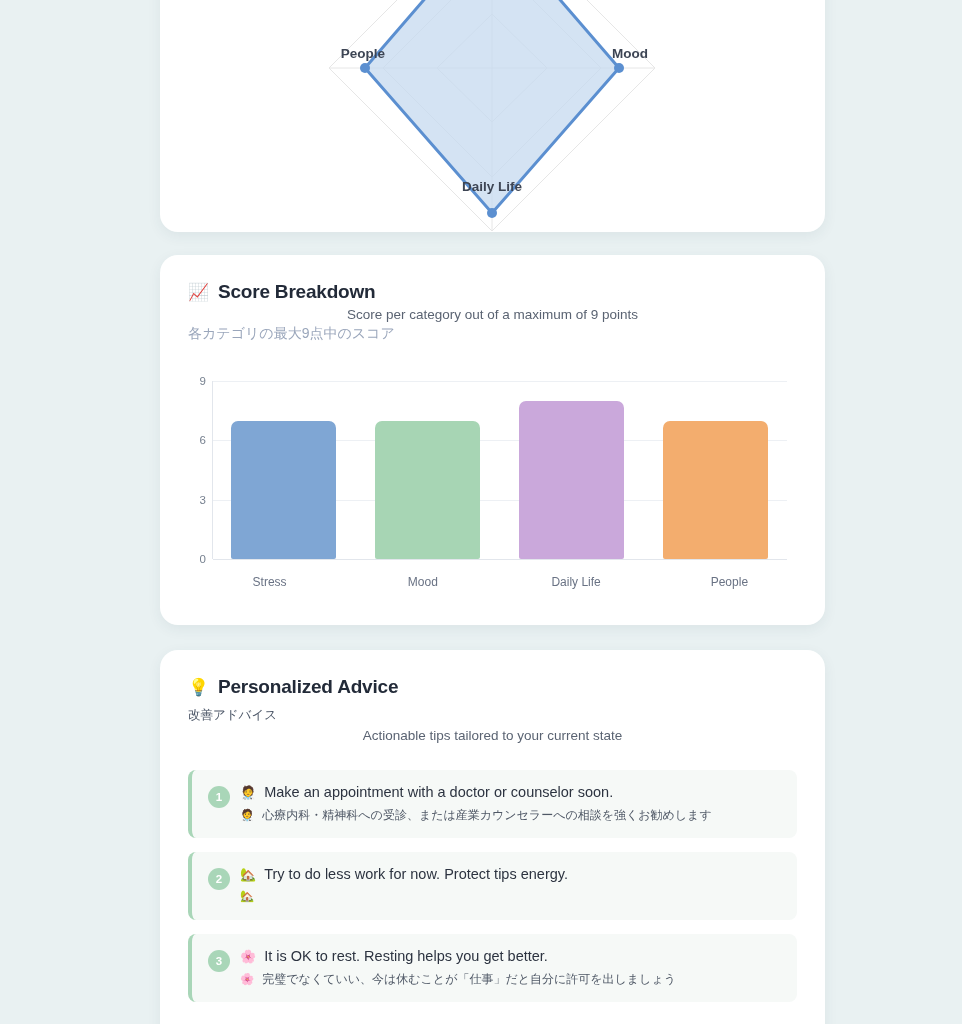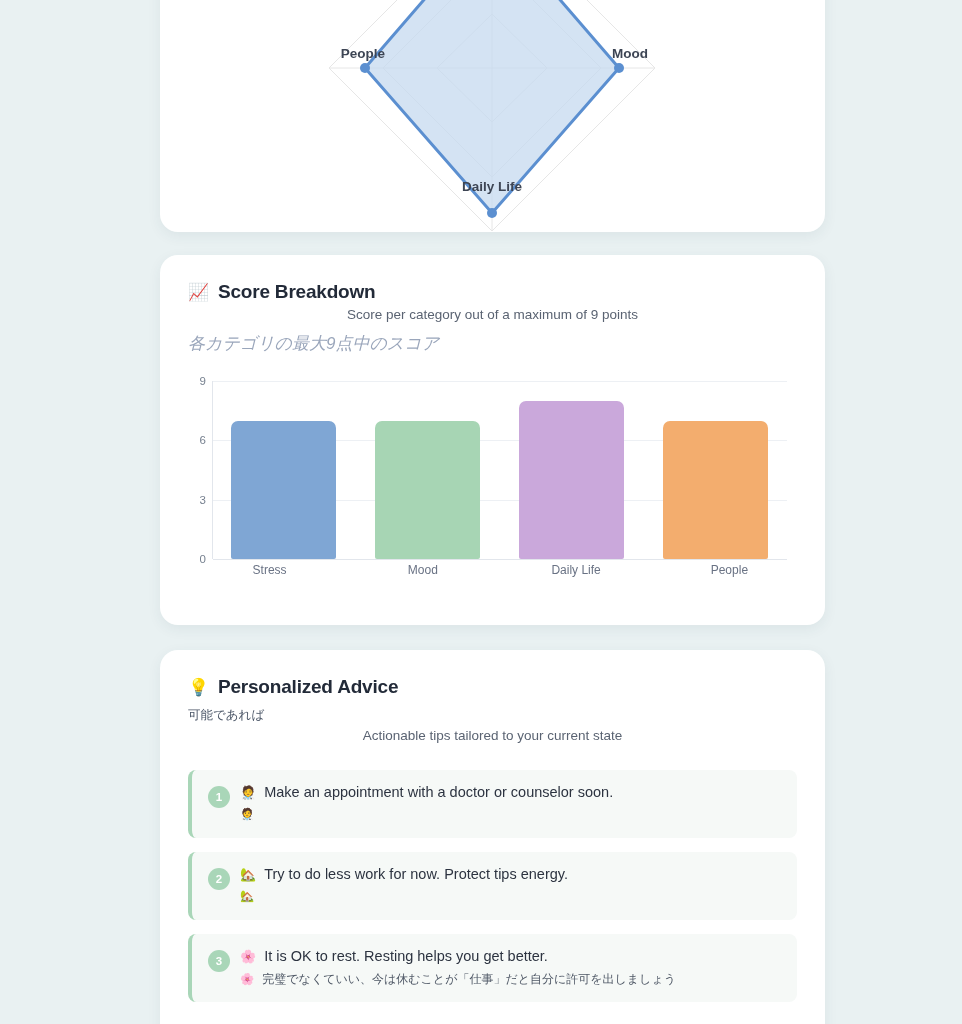--- a/index.html
+++ b/index.html
@@ -56,24 +56,23 @@
     font-size: 12.5px;
     color: #4a5566;
   }
   .sub-en {
     margin-top: 4px;
     font-size: 13.5px;
     color: #5a6372;
     text-align: center;
   }
   .sub-ja-light {
-    margin-top: 10px;
-    font-size: 17px;
+    margin-top: 3px;
+    font-size: 14px;
     color: #9aa6bb;
-    font-style: italic;
   }
   
   #breakdown-card { top: 255px; height: 370px; }
   .chart-area {
     position: absolute;
     left: 28px;
     top: 118px;
     width: 609px;
     height: 225px;
   }
@@ -116,21 +115,21 @@
     align-items: flex-end;
     justify-content: center;
   }
   .bar {
     width: 105px;
     border-radius: 7px 7px 2px 2px;
   }
   .xlabels {
     position: absolute;
     left: 24px; right: 10px;
-    top: 190px;
+    top: 202px;
     display: flex;
     gap: 38px;
   }
   .xlabel {
     flex: 1 1 0;
     text-align: center;
     font-size: 12px;
     color: #697284;
   }
   
@@ -261,32 +260,33 @@
         </div>
     </div>
   </div>
 
   <div class="card" id="advice-card">
     <div class="card-head">
       <div class="card-title">
         <span class="emoji">💡</span>
         <span>Personalized Advice</span>
       </div>
-      <div class="sub-ja-strong">可能であれば</div>
+      <div class="sub-ja-strong">改善アドバイス</div>
       <div class="sub-en">Actionable tips tailored to your current state</div>
     </div>
     <div class="advice-list" id="advice-holder">
         <div class="advice-item">
           <div class="advice-num">1</div>
           <div class="advice-en">
             <span class="advice-emoji">🧑‍⚕️</span>
             <span>Make an appointment with a doctor or counselor soon.</span>
           </div>
           <div class="advice-ja">
             <span class="advice-emoji">🧑‍⚕️</span>
+            <span>心療内科・精神科への受診、または産業カウンセラーへの相談を強くお勧めします</span>
           </div>
         </div>
         <div class="advice-item">
           <div class="advice-num">2</div>
           <div class="advice-en">
             <span class="advice-emoji">🏡</span>
             <span>Try to do less work for now. Protect tips energy.</span>
           </div>
           <div class="advice-ja">
             <span class="advice-emoji">🏡</span>

